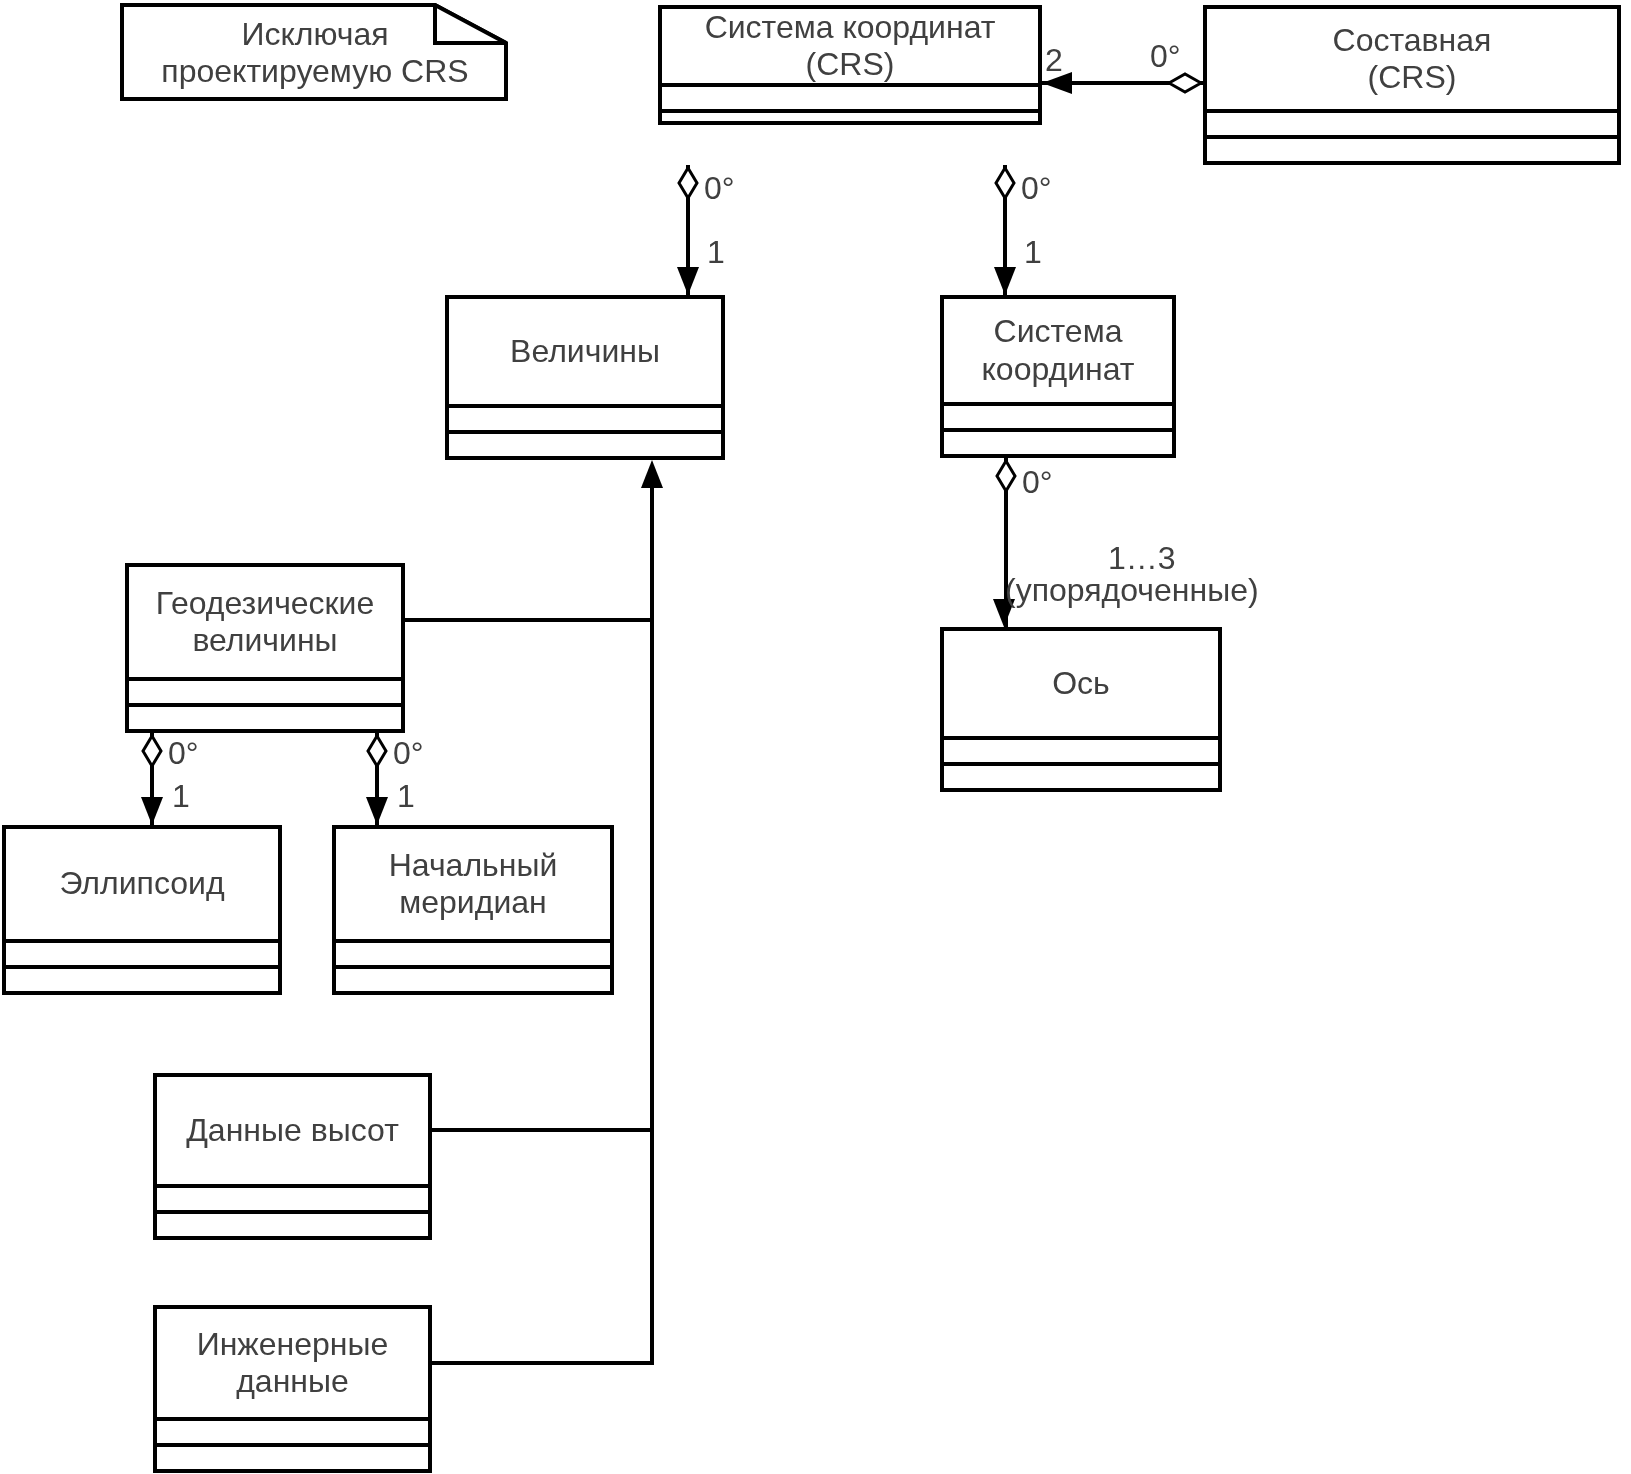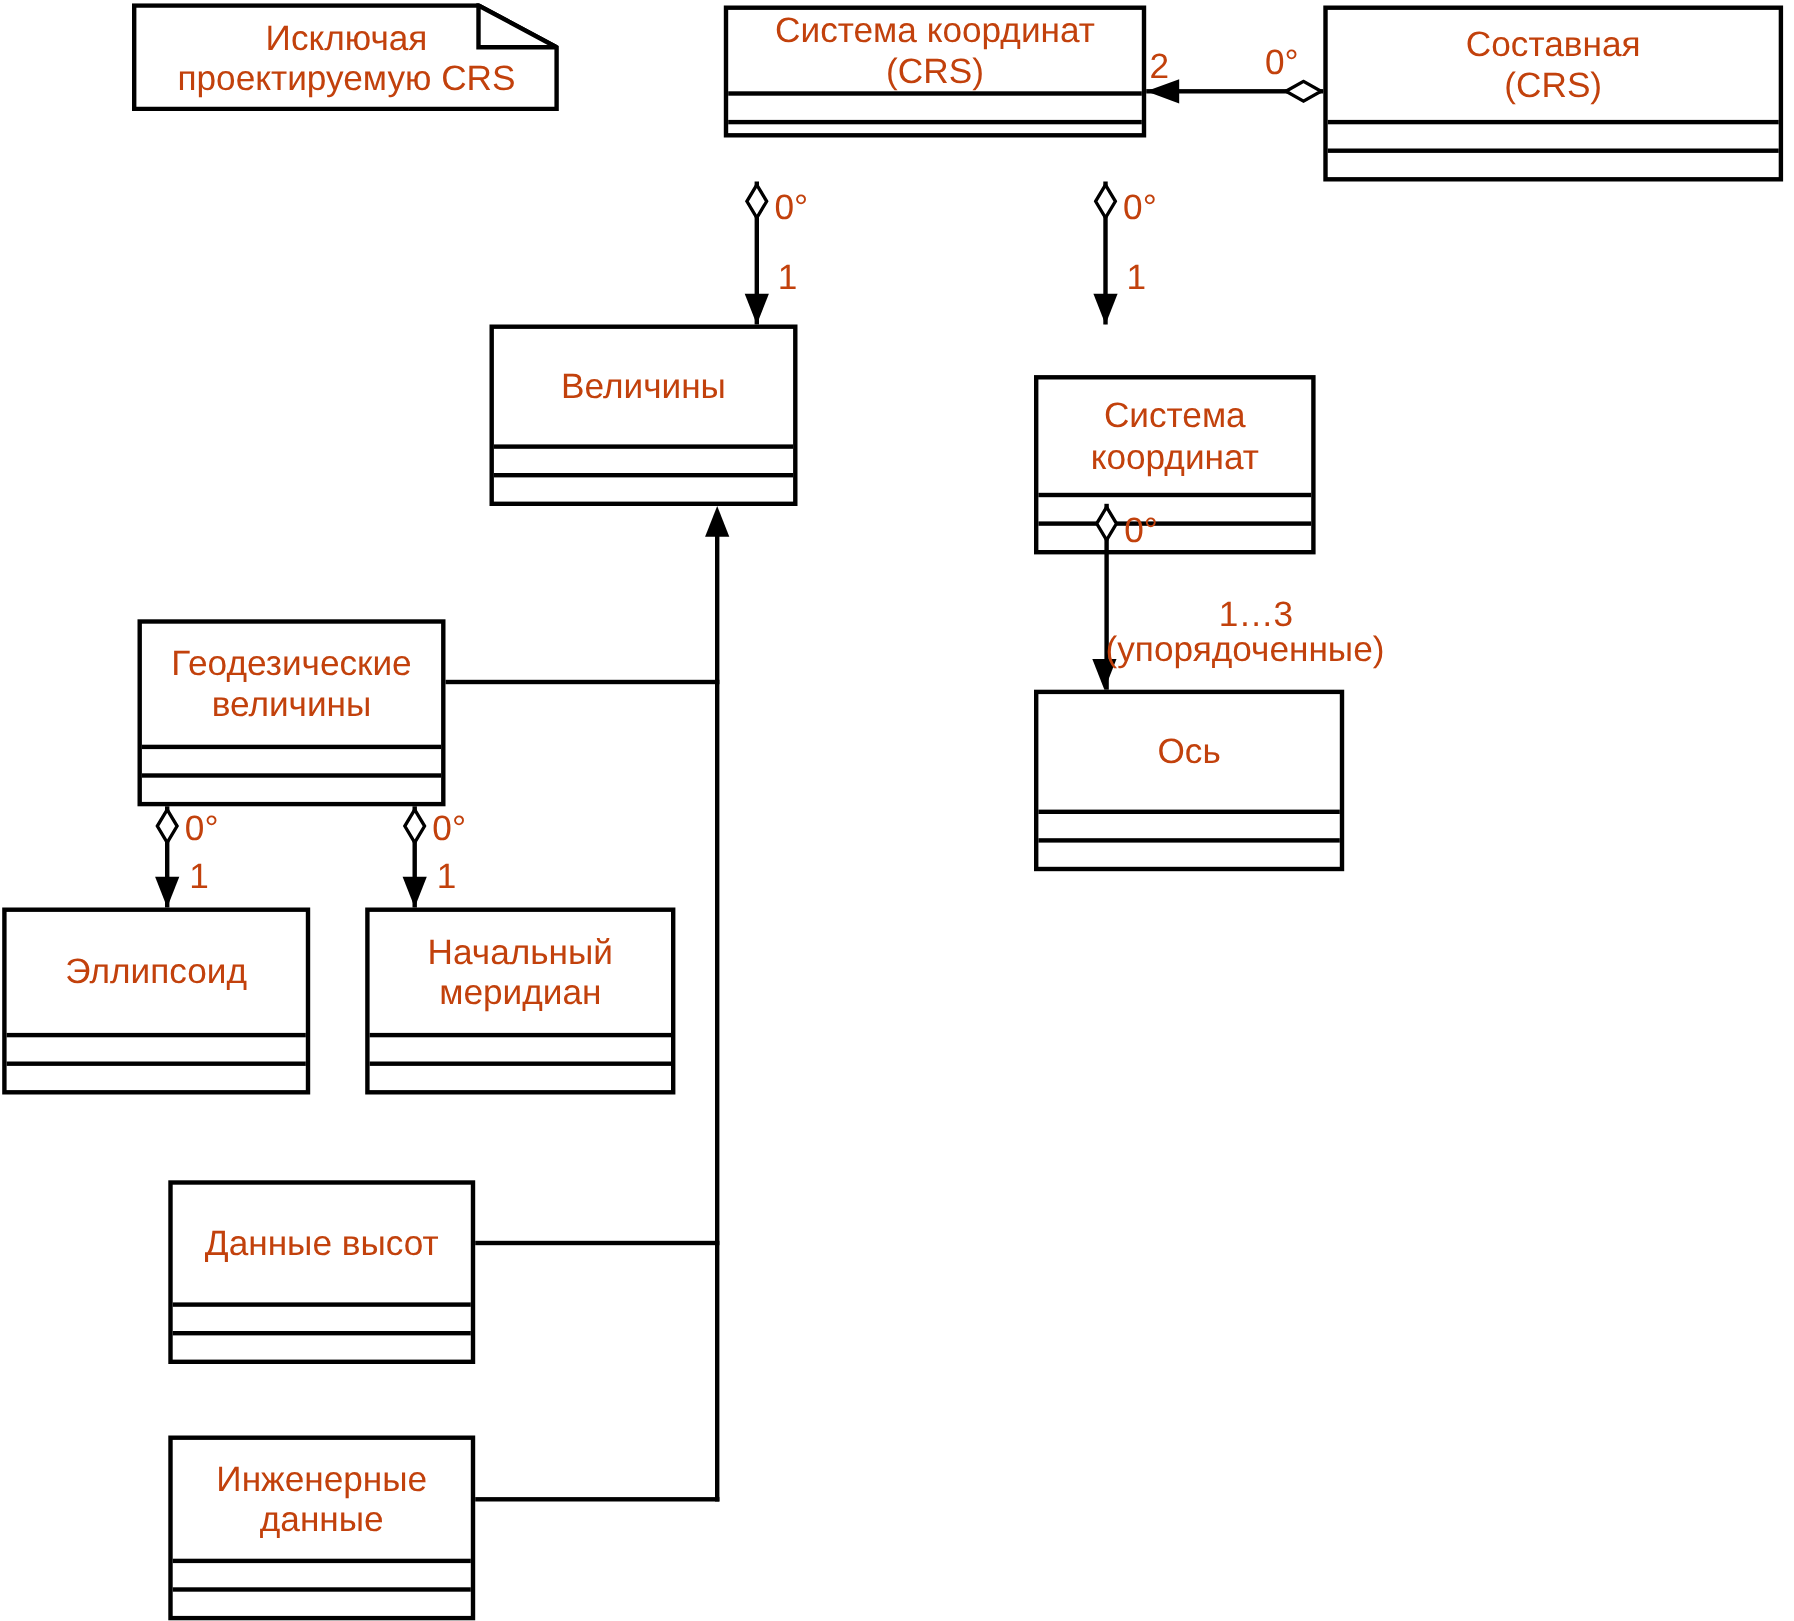--- a/index.html
+++ b/index.html
@@ -1,21 +1,21 @@
 <!DOCTYPE html>
 <html><head>
 <meta charset="utf-8">
 <style>
   html,body{margin:0;padding:0;background:#fff;}
   #canvas{
     position:relative;
     width:1631px;height:1474px;
     background:#ffffff;
     font-family:"Liberation Sans", sans-serif;
-    color:#c2410c;
+    color:#404040;
     overflow:hidden;
   }
   .uml-class{
     position:absolute;
     background:#fff;
     border:4px solid #000;
     box-sizing:border-box;
     display:flex;
     flex-direction:column;
   }
@@ -104,21 +104,21 @@
   </div>
 
   <div class="uml-class" style="left:445px;top:295px;width:280px;height:165px;">
     <div class="title">
       <span>Величины</span>
     </div>
     <div class="compartment"></div>
     <div class="compartment"></div>
   </div>
 
-  <div class="uml-class" style="left:940px;top:295px;width:256px;height:163px;margin-top:46px;">
+  <div class="uml-class" style="left:940px;top:295px;width:236px;height:163px;">
     <div class="title">
       <span>Система</span>
       <span>координат</span>
     </div>
     <div class="compartment"></div>
     <div class="compartment"></div>
   </div>
 
   <div class="uml-class" style="left:940px;top:627px;width:282px;height:165px;">
     <div class="title">

